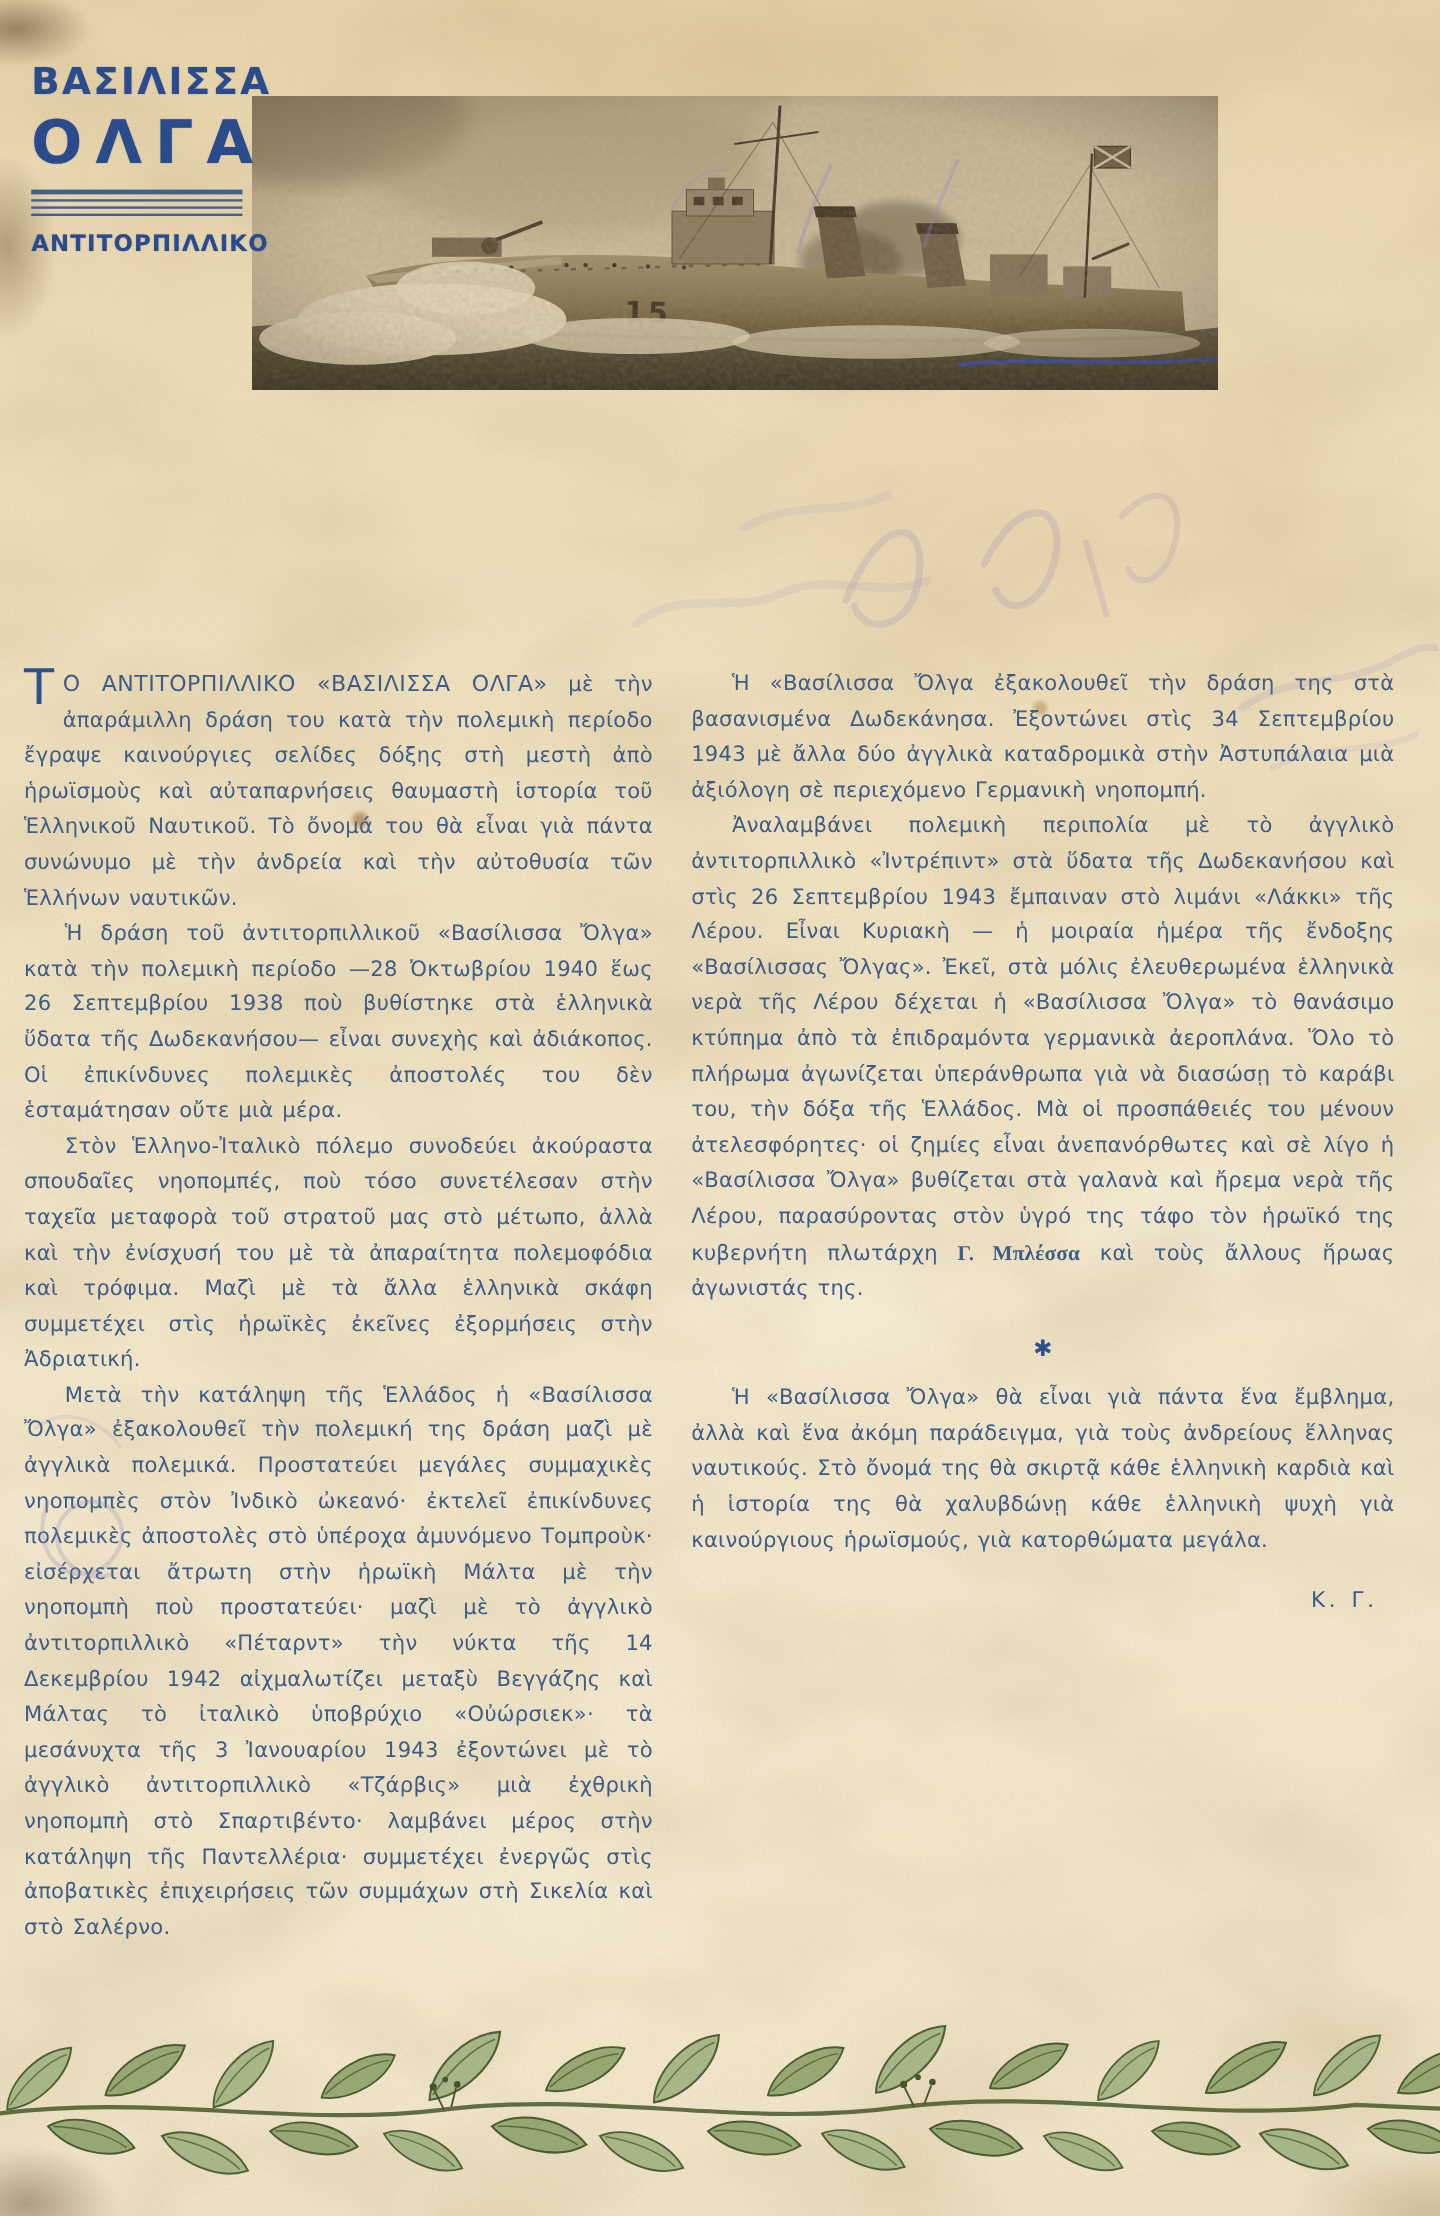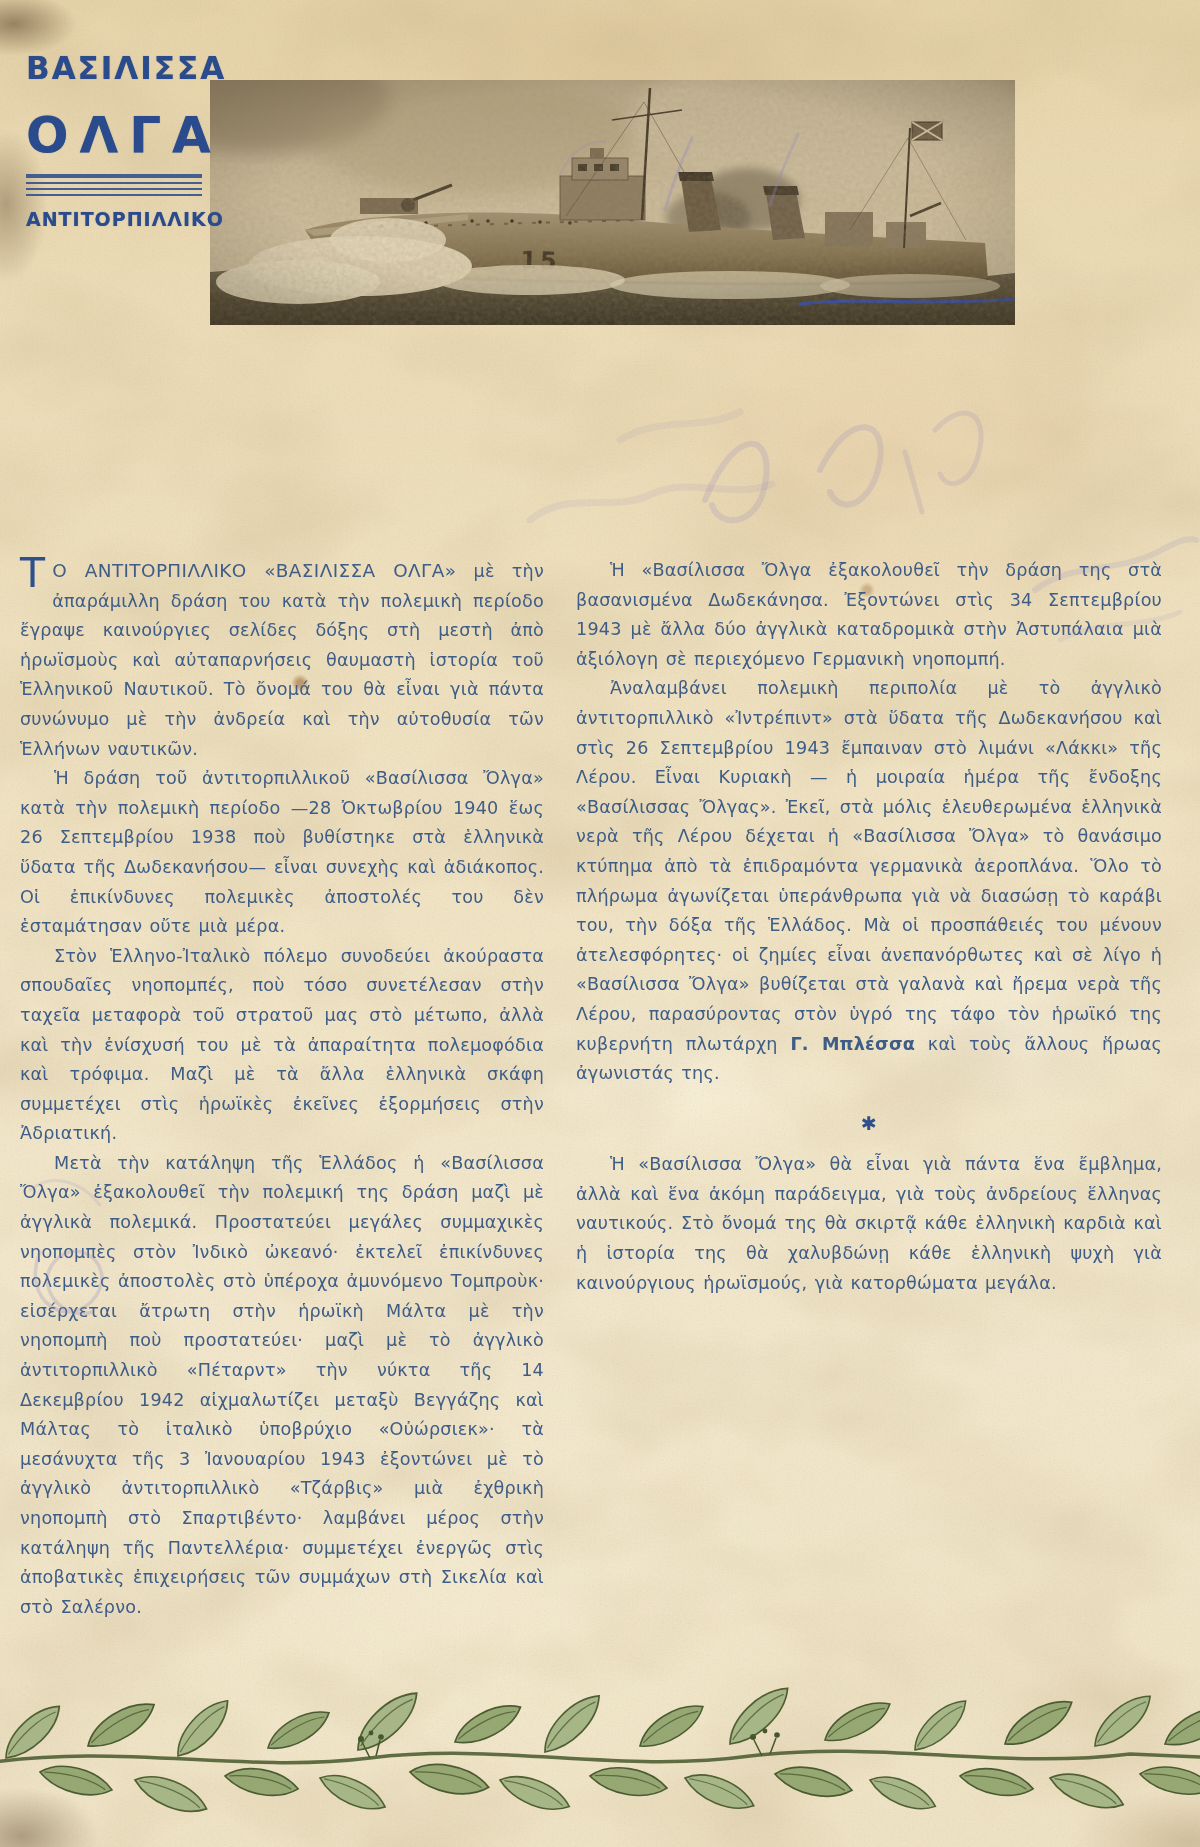--- a/index.html
+++ b/index.html
@@ -17,41 +17,41 @@
       radial-gradient(ellipse 300px 160px at 56% 58%, rgba(255,251,235,.55), transparent 60%),
       radial-gradient(ellipse 260px 150px at 84% 56%, rgba(255,252,240,.6), transparent 60%),
       radial-gradient(ellipse 620px 420px at 38% 86%, rgba(250,243,220,.35), transparent 60%),
       radial-gradient(ellipse 700px 250px at 50% 3%, rgba(219,194,146,.45), transparent 70%),
       linear-gradient(180deg,#e6d4ab 0%,#ebdbb6 16%,#efe2c2 44%,#f1e6cb 70%,#eee2c4 100%);
   }
   .fx,.scribbles{position:absolute;inset:0;width:100%;height:100%;pointer-events:none;}
   .fx-blotch{z-index:1;} .scribbles{z-index:30;} .fx-grain{z-index:40;}
   .masthead{position:absolute;left:26px;top:50px;width:180px;z-index:10;color:#294a8d;}
   .masthead .t1{font-size:31px;font-weight:bold;letter-spacing:2px;white-space:nowrap;text-shadow:0 0 1px rgba(41,74,141,.55);}
-  .masthead .t2{font-size:50px;font-weight:bold;letter-spacing:11px;margin-top:20px;white-space:nowrap;text-shadow:0 0 1px rgba(41,74,141,.55);}
+  .masthead .t2{font-size:50px;font-weight:bold;letter-spacing:11px;margin-top:4px;white-space:nowrap;text-shadow:0 0 1px rgba(41,74,141,.55);}
   .rules{margin:10px 0 12px 0;width:176px;}
   .rules i{display:block;background:#2c4d90;opacity:.88;margin:4px 0;}
   .rules i:nth-child(1){height:3.5px;} .rules i:nth-child(2){height:2px;}
   .rules i:nth-child(3){height:2px;}  .rules i:nth-child(4){height:2.5px;}
   .masthead .sub{font-size:19px;font-weight:bold;letter-spacing:1px;white-space:nowrap;text-shadow:0 0 1px rgba(41,74,141,.5);}
   .photo{position:absolute;left:210px;top:80px;width:805px;height:245px;margin:0;z-index:8;}
   .photo svg{display:block;width:100%;height:100%;}
   .article{
     position:absolute;left:20px;top:556px;width:1142px;z-index:10;
     display:flex;gap:32px;color:#3d5c87;
     font-size:17.6px;line-height:29.6px;text-align:justify;
     word-spacing:1.5px;letter-spacing:.2px;
   }
   .col.left{width:524px;flex:none;}
   .col.right{flex:1;}
   .article p{margin:0;}
   .article p.ind{text-indent:34px;}
   .dropcap{float:left;font-size:41px;line-height:30px;padding:2px 7px 0 0;color:#2d4f8e;font-weight:normal;}
   .caps{font-size:18.4px;letter-spacing:.4px;margin-top:28px;}
-  .cmdr{font-weight:bold;}
+  .cmdr{font-weight:bold;font-family:Liberation Serif, serif;}
   .star{text-align:center;font-size:19px;color:#2d4f8e;margin:20px 0 12px 0;}
   .sig{margin-top:20px;text-align:right;padding-right:14px;font-size:18px;letter-spacing:3px;}
   .laurel{position:absolute;left:0;top:1686px;width:1200px;height:158px;z-index:9;}
   .laurel svg{display:block;width:100%;height:100%;}
 </style>
 </head>
 <body>
 
 <div class="page">
 
@@ -202,20 +202,21 @@
       <p class="first"><span class="dropcap">Τ</span><span class="caps">Ο ΑΝΤΙΤΟΡΠΙΛΛΙΚΟ «ΒΑΣΙΛΙΣΣΑ ΟΛΓΑ»</span><span> μὲ τὴν ἀπαράμιλλη δράση του κατὰ τὴν πολεμικὴ περίοδο ἔγραψε καινούργιες σελίδες δόξης στὴ μεστὴ ἀπὸ ἡρωϊσμοὺς καὶ αὐταπαρνήσεις θαυμαστὴ ἱστορία τοῦ Ἑλληνικοῦ Ναυτικοῦ. Τὸ ὄνομά του θὰ εἶναι γιὰ πάντα συνώνυμο μὲ τὴν ἀνδρεία καὶ τὴν αὐτοθυσία τῶν Ἑλλήνων ναυτικῶν.</span></p>
       <p class="ind">Ἡ δράση τοῦ ἀντιτορπιλλικοῦ «Βασίλισσα Ὄλγα» κατὰ τὴν πολεμικὴ περίοδο —28 Ὀκτωβρίου 1940 ἕως 26 Σεπτεμβρίου 1938 ποὺ βυθίστηκε στὰ ἑλληνικὰ ὕδατα τῆς Δωδεκανήσου— εἶναι συνεχὴς καὶ ἀδιάκοπος. Οἱ ἐπικίνδυνες πολεμικὲς ἀποστολές του δὲν ἑσταμάτησαν οὔτε μιὰ μέρα.</p>
       <p class="ind">Στὸν Ἑλληνο-Ἰταλικὸ πόλεμο συνοδεύει ἀκούραστα σπουδαῖες νηοπομπές, ποὺ τόσο συνετέλεσαν στὴν ταχεῖα μεταφορὰ τοῦ στρατοῦ μας στὸ μέτωπο, ἀλλὰ καὶ τὴν ἐνίσχυσή του μὲ τὰ ἀπαραίτητα πολεμοφόδια καὶ τρόφιμα. Μαζὶ μὲ τὰ ἄλλα ἑλληνικὰ σκάφη συμμετέχει στὶς ἡρωϊκὲς ἐκεῖνες ἐξορμήσεις στὴν Ἀδριατική.</p>
       <p class="ind">Μετὰ τὴν κατάληψη τῆς Ἑλλάδος ἡ «Βασίλισσα Ὄλγα» ἐξακολουθεῖ τὴν πολεμική της δράση μαζὶ μὲ ἀγγλικὰ πολεμικά. Προστατεύει μεγάλες συμμαχικὲς νηοπομπὲς στὸν Ἰνδικὸ ὠκεανό· ἐκτελεῖ ἐπικίνδυνες πολεμικὲς ἀποστολὲς στὸ ὑπέροχα ἀμυνόμενο Τομπροὺκ· εἰσέρχεται ἄτρωτη στὴν ἡρωϊκὴ Μάλτα μὲ τὴν νηοπομπὴ ποὺ προστατεύει· μαζὶ μὲ τὸ ἀγγλικὸ ἀντιτορπιλλικὸ «Πέταρντ» τὴν νύκτα τῆς 14 Δεκεμβρίου 1942 αἰχμαλωτίζει μεταξὺ Βεγγάζης καὶ Μάλτας τὸ ἰταλικὸ ὑποβρύχιο «Οὐώρσιεκ»· τὰ μεσάνυχτα τῆς 3 Ἰανουαρίου 1943 ἐξοντώνει μὲ τὸ ἀγγλικὸ ἀντιτορπιλλικὸ «Τζάρβις» μιὰ ἐχθρικὴ νηοπομπὴ στὸ Σπαρτιβέντο· λαμβάνει μέρος στὴν κατάληψη τῆς Παντελλέρια· συμμετέχει ἐνεργῶς στὶς ἀποβατικὲς ἐπιχειρήσεις τῶν συμμάχων στὴ Σικελία καὶ στὸ Σαλέρνο.</p>
     </section>
     <section class="col right">
       <p class="ind">Ἡ «Βασίλισσα Ὄλγα ἐξακολουθεῖ τὴν δράση της στὰ βασανισμένα Δωδεκάνησα. Ἐξοντώνει στὶς 34 Σεπτεμβρίου 1943 μὲ ἄλλα δύο ἀγγλικὰ καταδρομικὰ στὴν Ἀστυπάλαια μιὰ ἀξιόλογη σὲ περιεχόμενο Γερμανικὴ νηοπομπή.</p>
       <p class="ind"><span>Ἀναλαμβάνει πολεμικὴ περιπολία μὲ τὸ ἀγγλικὸ ἀντιτορπιλλικὸ «Ἰντρέπιντ» στὰ ὕδατα τῆς Δωδεκανήσου καὶ στὶς 26 Σεπτεμβρίου 1943 ἔμπαιναν στὸ λιμάνι «Λάκκι» τῆς Λέρου. Εἶναι Κυριακὴ — ἡ μοιραία ἡμέρα τῆς ἔνδοξης «Βασίλισσας Ὄλγας». Ἐκεῖ, στὰ μόλις ἐλευθερωμένα ἑλληνικὰ νερὰ τῆς Λέρου δέχεται ἡ «Βασίλισσα Ὄλγα» τὸ θανάσιμο κτύπημα ἀπὸ τὰ ἐπιδραμόντα γερμανικὰ ἀεροπλάνα. Ὅλο τὸ πλήρωμα ἀγωνίζεται ὑπεράνθρωπα γιὰ νὰ διασώσῃ τὸ καράβι του, τὴν δόξα τῆς Ἑλλάδος. Μὰ οἱ προσπάθειές του μένουν ἀτελεσφόρητες· οἱ ζημίες εἶναι ἀνεπανόρθωτες καὶ σὲ λίγο ἡ «Βασίλισσα Ὄλγα» βυθίζεται στὰ γαλανὰ καὶ ἤρεμα νερὰ τῆς Λέρου, παρασύροντας στὸν ὑγρό της τάφο τὸν ἡρωϊκό της κυβερνήτη πλωτάρχη </span><b class="cmdr">Γ. Μπλέσσα</b><span> καὶ τοὺς ἄλλους ἥρωας ἀγωνιστάς της.</span></p>
       <div class="star">✱</div>
       <p class="ind">Ἡ «Βασίλισσα Ὄλγα» θὰ εἶναι γιὰ πάντα ἕνα ἔμβλημα, ἀλλὰ καὶ ἕνα ἀκόμη παράδειγμα, γιὰ τοὺς ἀνδρείους ἕλληνας ναυτικούς. Στὸ ὄνομά της θὰ σκιρτᾷ κάθε ἑλληνικὴ καρδιὰ καὶ ἡ ἱστορία της θὰ χαλυβδώνῃ κάθε ἑλληνικὴ ψυχὴ γιὰ καινούργιους ἡρωϊσμούς, γιὰ κατορθώματα μεγάλα.</p>
+      <div class="sig">Κ. Γ.</div>
     </section>
   </main>
 
   <svg class="scribbles" viewBox="0 0 1200 1847" preserveAspectRatio="none">
     <g fill="none" stroke-linecap="round" stroke="#8b80bf">
       <path d="M705 500 C 735 425 775 430 765 485 C 758 525 720 530 712 505" stroke-width="6" opacity="0.20"></path>
       <path d="M820 470 C 850 408 892 418 878 470 C 868 506 840 515 830 492" stroke-width="6" opacity="0.20"></path>
       <path d="M905 452 L 922 512" stroke-width="5" opacity="0.18"></path>
       <path d="M935 430 C 965 398 990 414 978 456 C 970 484 948 492 940 474" stroke-width="5" opacity="0.18"></path>
       <path d="M530 520 C 570 488 612 514 652 494 C 692 476 732 500 772 484" stroke-width="7" opacity="0.12"></path>

